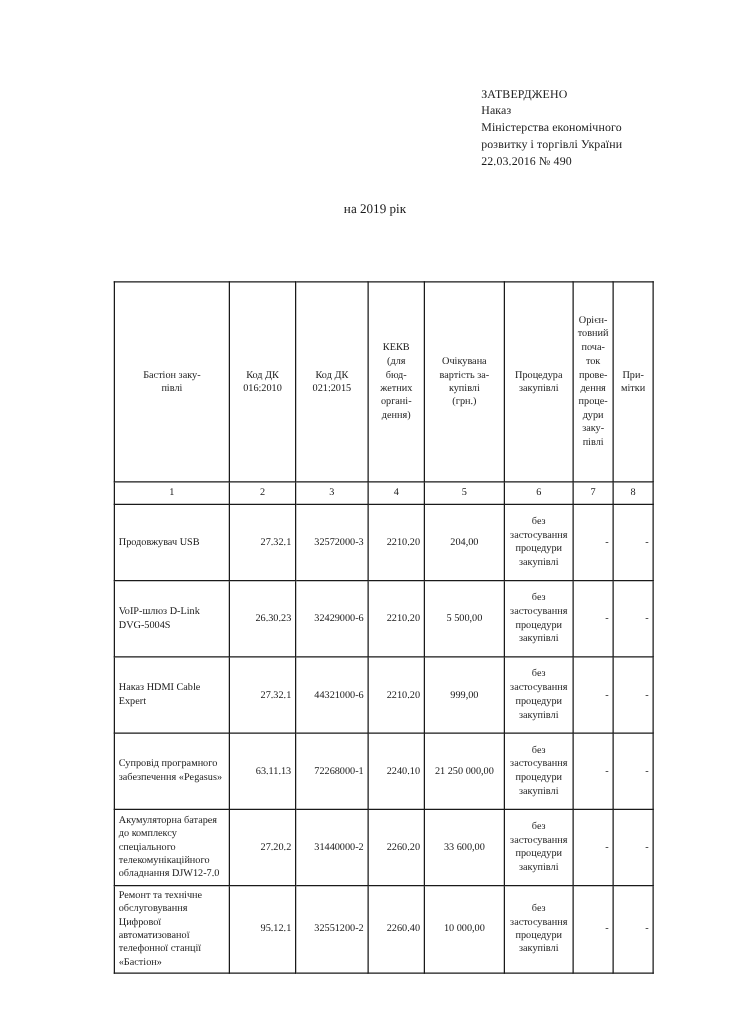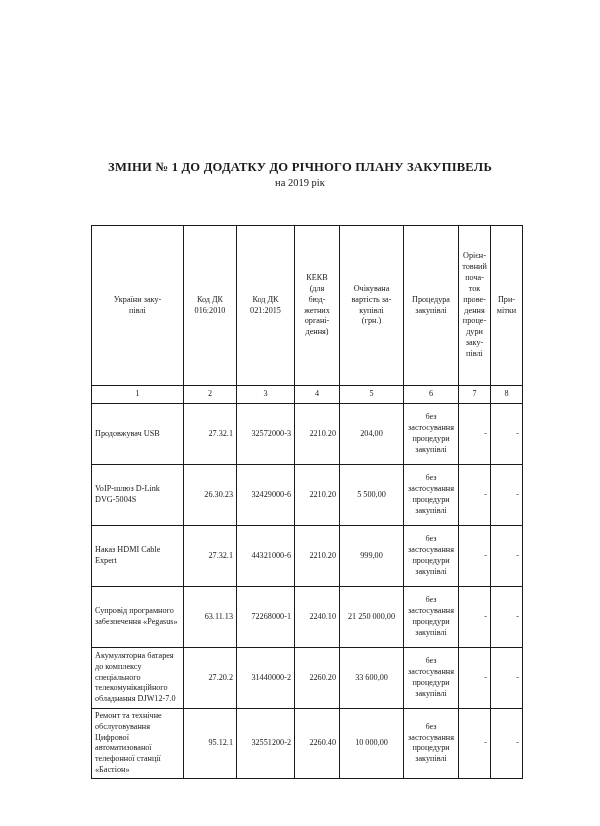--- a/index.html
+++ b/index.html
@@ -117,41 +117,47 @@
   col.w5 { width: 64px; }
   col.w6 { width: 55px; }
   col.w7 { width: 32px; }
   col.w8 { width: 32px; }
 </style>
 </head>
 <body>
 
 <div class="page">
 
+  <div class="approval">
+    <div>ЗАТВЕРДЖЕНО</div>
+    <div>Наказ</div>
+    <div>Міністерства економічного</div>
+    <div>розвитку і торгівлі України</div>
+    <div>22.03.2016  №  490</div>
+  </div>
 
   <div class="title-block">
-    <div class="title-main">ЗМІНИ № 1 ДО ДОДАТКУ ДО РІЧНОГО ПЛАНУ ЗАКУПІВЕЛЬ</div>
     <div class="title-sub">на 2019 рік</div>
   </div>
 
   <div class="table-wrap">
     <table class="plan">
       <colgroup>
         <col class="w1">
           <col class="w2">
           <col class="w3">
           <col class="w4">
         <col class="w5">
           <col class="w6">
           <col class="w7">
           <col class="w8">
       </colgroup>
       <thead>
         <tr>
-          <th class="hdr-narrow"><span style="white-space:pre-line">України заку-
+          <th class="hdr-narrow"><span style="white-space:pre-line">Бастіон заку-
 півлі</span></th>
           <th class="hdr-narrow"><span style="white-space:pre-line">Код ДК
 016:2010</span></th>
           <th class="hdr-narrow"><span style="white-space:pre-line">Код ДК
 021:2015</span></th>
           <th class="hdr-narrow"><span style="white-space:pre-line">КЕКВ
 (для
 бюд-
 жетних
 органі-

